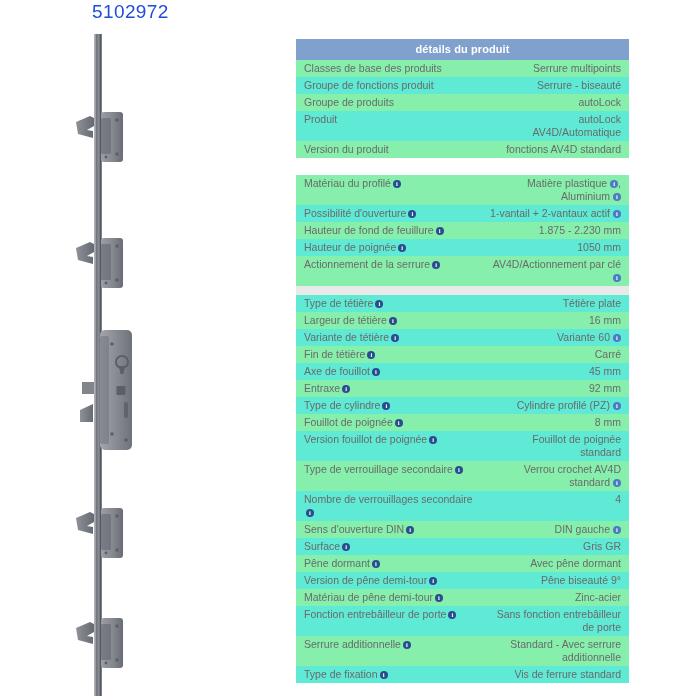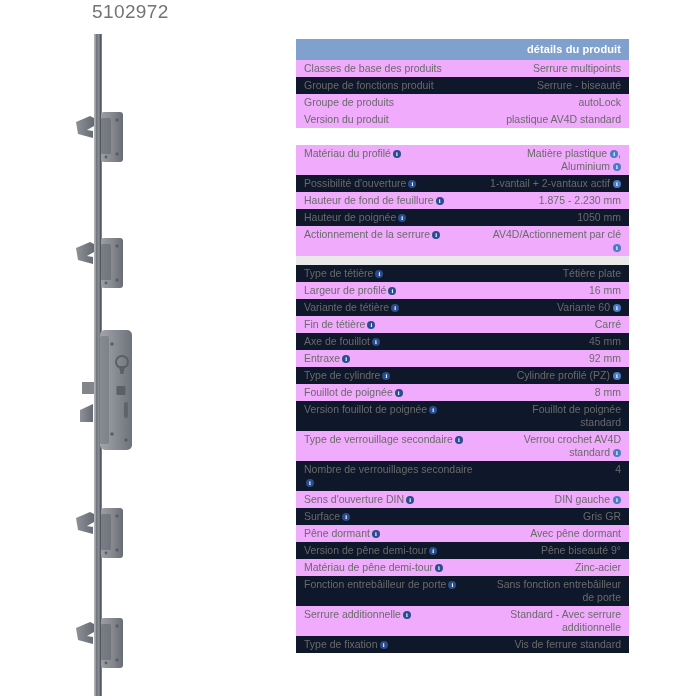--- a/index.html
+++ b/index.html
@@ -16,21 +16,21 @@
     overflow: hidden;
   }
 
   
   #page-title {
     position: absolute;
     left: 92px;
     top: 1px;
     font-size: 19px;
     letter-spacing: 0.4px;
-    color: #737373;
+    color: #1d4ed8;
     font-weight: 400;
   }
 
   
   #product-image {
     position: absolute;
     left: 60px;
     top: 30px;
     width: 120px;
     height: 670px;
@@ -50,33 +50,33 @@
     margin-bottom: 17px;
   }
   .spec-table:last-child { margin-bottom: 0; }
 
   .spec-table caption {
     caption-side: top;
     background: #80a0cd;
     color: #ffffff;
     font-size: 11px;
     font-weight: bold;
-    text-align: right;
+    text-align: center;
     padding: 4px 8px 5px 8px;
     letter-spacing: 0.1px;
   }
   .spec-table td {
     font-size: 10.5px;
     color: #6a6a6a;
     padding: 2px 8px 2px 8px;
     vertical-align: top;
     line-height: 13px;
   }
-  .spec-table tr.odd  td { background: #f0abfc; }
-  .spec-table tr.even td { background: #0f172a; }
+  .spec-table tr.odd  td { background: #86efac; }
+  .spec-table tr.even td { background: #5eead4; }
   .spec-table td.label { text-align: left;  width: 56%; }
   .spec-table td.value { text-align: right; width: 44%; }
 
   
   .spec-table tr.spacer td {
     height: 9px;
     padding: 0;
     background: #e9e9e9;
   }
 
@@ -204,23 +204,27 @@
           <td class="value"><span>Serrure multipoints</span></td>
         </tr>
         <tr class="even">
           <td class="label"><span>Groupe de fonctions produit</span></td>
           <td class="value"><span>Serrure - biseauté</span></td>
         </tr>
         <tr class="odd">
           <td class="label"><span>Groupe de produits</span></td>
           <td class="value"><span>autoLock</span></td>
         </tr>
+        <tr class="even">
+          <td class="label"><span>Produit</span></td>
+          <td class="value"><span>autoLock AV4D/Automatique</span></td>
+        </tr>
         <tr class="odd">
           <td class="label"><span>Version du produit</span></td>
-          <td class="value"><span>plastique AV4D standard</span></td>
+          <td class="value"><span>fonctions AV4D standard</span></td>
         </tr>
       </tbody>
     </table>
     <table class="spec-table">
       <tbody>
         <tr class="odd">
           <td class="label"><span>Matériau du profilé</span><span class="info-icon">i</span></td>
           <td class="value"><span>Matière plastique</span><span class="info-icon light">i</span>,<br><span>Aluminium</span><span class="info-icon light">i</span></td>
         </tr>
         <tr class="even">
@@ -240,21 +244,21 @@
           <td class="value"><span>AV4D/Actionnement par clé</span><span class="info-icon light">i</span></td>
         </tr>
         <tr class="spacer">
           <td colspan="2"></td>
         </tr>
         <tr class="even">
           <td class="label"><span>Type de tétière</span><span class="info-icon">i</span></td>
           <td class="value"><span>Tétière plate</span></td>
         </tr>
         <tr class="odd">
-          <td class="label"><span>Largeur de profilé</span><span class="info-icon">i</span></td>
+          <td class="label"><span>Largeur de tétière</span><span class="info-icon">i</span></td>
           <td class="value"><span>16 mm</span></td>
         </tr>
         <tr class="even">
           <td class="label"><span>Variante de tétière</span><span class="info-icon">i</span></td>
           <td class="value"><span>Variante 60</span><span class="info-icon light">i</span></td>
         </tr>
         <tr class="odd">
           <td class="label"><span>Fin de tétière</span><span class="info-icon">i</span></td>
           <td class="value"><span>Carré</span></td>
         </tr>

